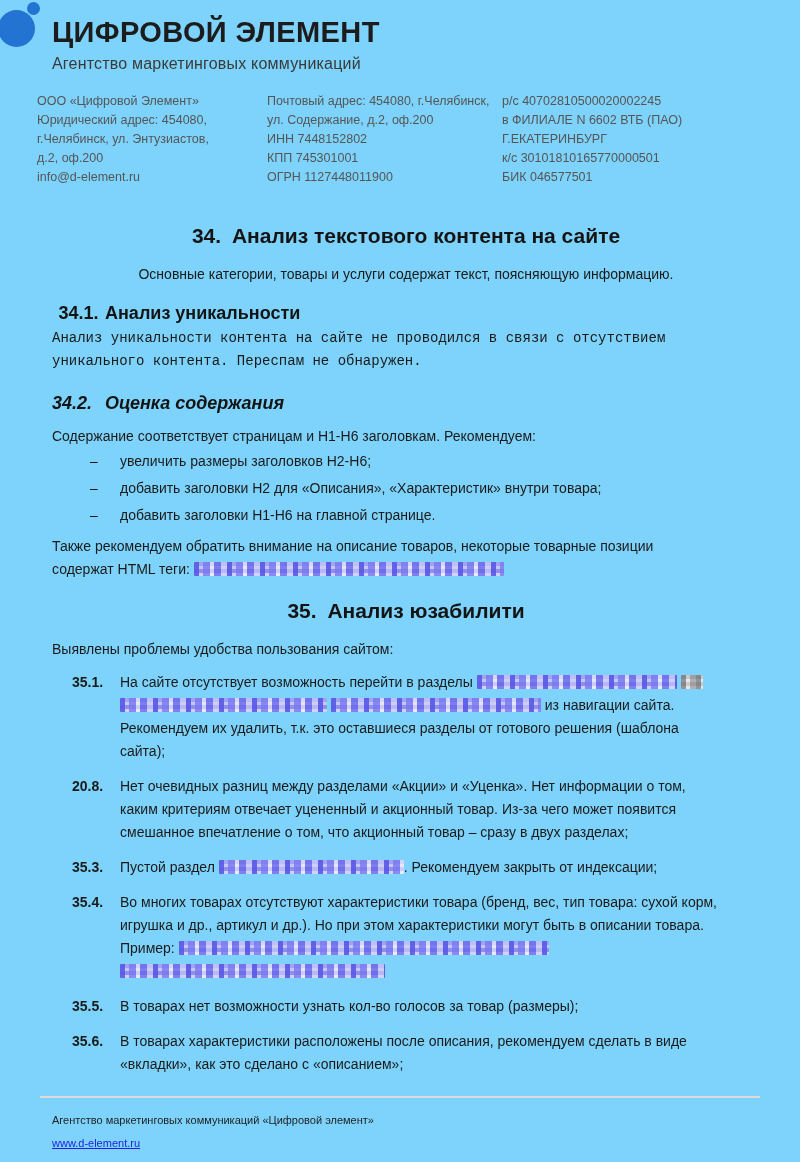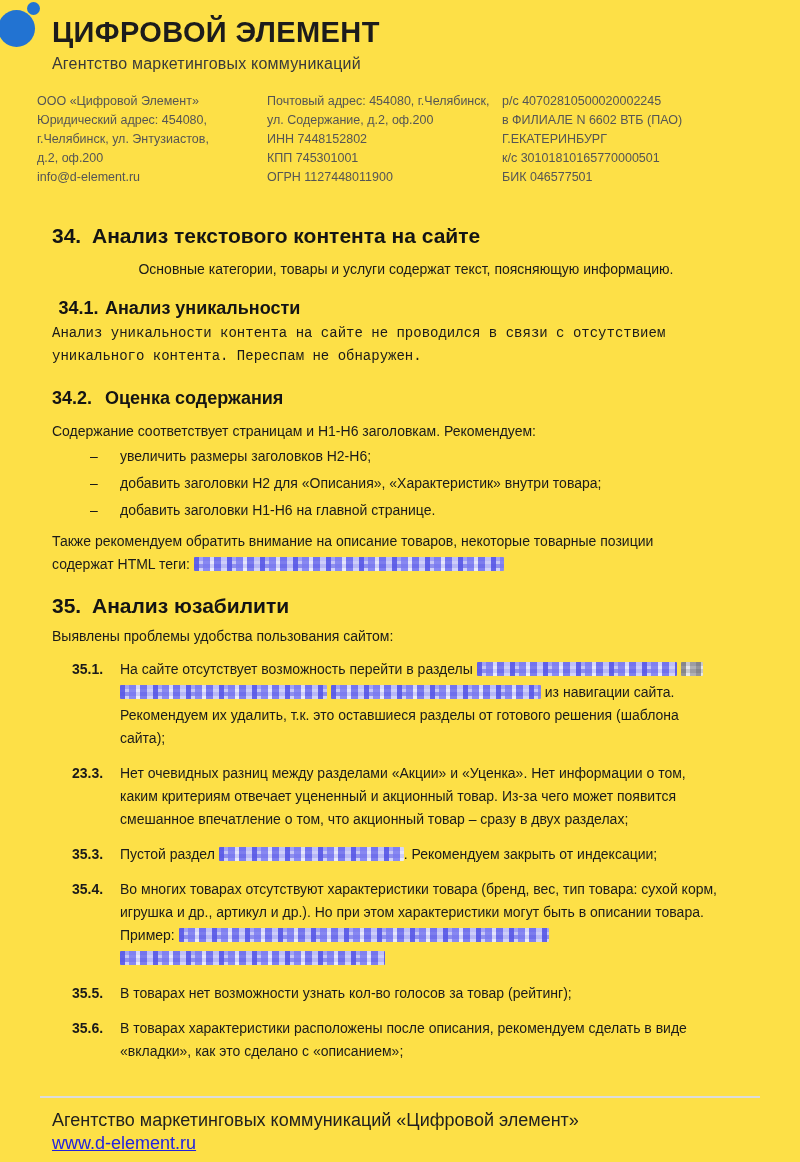--- a/index.html
+++ b/index.html
@@ -1,40 +1,40 @@
 <!DOCTYPE html>
 <html lang="ru"><head>
 <meta charset="utf-8">
 <style>
   html,body{margin:0;padding:0;background:#ffffff;}
   .page{
-    width:800px;height:1162px;position:relative;overflow:hidden;background:#fde047;
+    width:800px;height:1162px;position:relative;overflow:hidden;background:#7dd3fc;
     font-family:"Liberation Sans",sans-serif;color:#1a1a1a;
   }
   
   .logo-circle-big{position:absolute;left:-2px;top:10px;width:37px;height:37px;border-radius:50%;background:#2273d2;}
   .logo-circle-small{position:absolute;left:27px;top:2px;width:13px;height:13px;border-radius:50%;background:#2273d2;}
   .header{padding:14px 40px 0 52px;}
   .brand-title{font-size:29px;font-weight:700;line-height:36px;letter-spacing:.4px;color:#1c1c1c;}
   .brand-subtitle{font-size:16px;line-height:22px;letter-spacing:.2px;color:#3a3a3a;margin-top:3px;}
   
   .contacts{display:flex;padding:0 40px 0 37px;margin-top:17px;font-size:12.5px;line-height:19px;color:#555;}
   .contacts .col1{width:230px;}
   .contacts .col2{width:235px;}
   .contacts .col3{flex:1;}
   
   .main{padding:0 40px 0 52px;}
-  h2{display:flex;margin:0;font-size:21px;font-weight:700;line-height:27px;color:#141414;}
+  h2{display:flex;margin:14px;font-size:21px;font-weight:700;line-height:27px;color:#141414;justify-content:center;}
   h2 .num{width:40px;flex:none;}
   h2.s34{margin-top:35px;}
   h2.s35{margin-top:16px;}
   h3{display:flex;margin:0;font-size:18px;font-weight:700;line-height:23px;color:#141414;}
   h3 .num{width:53px;flex:none;}
   h3.s341{margin-top:16px;text-align:center;}
-  h3.s342{margin-top:19px;}
+  h3.s342{margin-top:19px;font-style:italic;}
   p{margin:0;font-size:14px;line-height:23px;}
   .intro34{margin-top:9px;text-align:center;}
   .body341{margin-top:2px;max-width:712px;font-family:Liberation Mono, monospace;}
   .intro342{margin-top:10px;}
   .note342{margin-top:8px;max-width:660px;}
   .intro35{margin-top:6px;}
   ul.bullets{list-style:none;margin:2px 0 0;padding:0;}
   ul.bullets li{display:flex;margin-top:4px;font-size:14px;line-height:23px;}
   ul.bullets li:first-child{margin-top:0;}
   ul.bullets .dash{margin-left:38px;width:30px;flex:none;}
@@ -63,21 +63,21 @@
         rgba(255,255,255,.18) 7px 10px,
         rgba(140,140,245,.5) 10px 14px);
   }
   .redact.gray{
     background-color:#c6c6c9;
     background-image:
       repeating-linear-gradient(90deg, rgba(120,120,126,.7) 0 5px, rgba(255,255,255,.4) 5px 9px, rgba(150,150,156,.6) 9px 15px),
       repeating-linear-gradient(0deg, rgba(255,255,255,.3) 0 3px, rgba(120,120,128,.4) 3px 7px);
   }
   
-  .footer{position:absolute;left:40px;right:40px;top:1096px;border-top:2px solid #dcdcdc;padding:11px 0 0 12px;font-size:18px;line-height:23px;}
+  .footer{position:absolute;left:40px;right:40px;top:1096px;border-top:2px solid #dcdcdc;padding:11px 0 0 12px;font-size:11px;line-height:23px;}
   .footer .agency{color:#1f1f1f;}
   .footer a{color:#2222e0;text-decoration:underline;cursor:pointer;}
 </style>
 </head>
 <body>
 
 <div class="page">
 
   <span class="logo-circle-big"></span>
   <span class="logo-circle-small"></span>
@@ -153,37 +153,37 @@
     <p class="intro35">Выявлены проблемы удобства пользования сайтом:</p>
 
     <div class="items">
 
       <div class="item">
         <span class="inum">35.1.</span>
         <span class="ibody"><span>На сайте отсутствует возможность перейти в разделы </span><span class="redact" style="width:200px"></span> <span class="redact gray" style="width:22px"></span> <span class="redact" style="width:207px"></span> <span class="redact" style="width:210px"></span><span> из навигации сайта. Рекомендуем их удалить, т.к. это оставшиеся разделы от готового решения (шаблона сайта);</span></span>
       </div>
 
       <div class="item">
-        <span class="inum">23.3.</span>
+        <span class="inum">20.8.</span>
         <span class="ibody">Нет очевидных разниц между разделами «Акции» и «Уценка». Нет информации о том, каким критериям отвечает уцененный и акционный товар. Из-за чего может появится смешанное впечатление о том, что акционный товар – сразу в двух разделах;</span>
       </div>
 
       <div class="item">
         <span class="inum">35.3.</span>
         <span class="ibody"><span>Пустой раздел </span><span class="redact" style="width:185px"></span><span>. Рекомендуем закрыть от индексации;</span></span>
       </div>
 
       <div class="item wide">
         <span class="inum">35.4.</span>
         <span class="ibody"><span>Во многих товарах отсутствуют характеристики товара (бренд, вес, тип товара: сухой корм, игрушка и др., артикул и др.). Но при этом характеристики могут быть в описании товара. Пример: </span><span class="redact" style="width:370px"></span> <span class="redact" style="width:265px"></span></span>
       </div>
 
       <div class="item">
         <span class="inum">35.5.</span>
-        <span class="ibody">В товарах нет возможности узнать кол-во голосов за товар (рейтинг);</span>
+        <span class="ibody">В товарах нет возможности узнать кол-во голосов за товар (размеры);</span>
       </div>
 
       <div class="item">
         <span class="inum">35.6.</span>
         <span class="ibody">В товарах характеристики расположены после описания, рекомендуем сделать в виде «вкладки», как это сделано с «описанием»;</span>
       </div>
 
     </div>
   </div>
 

